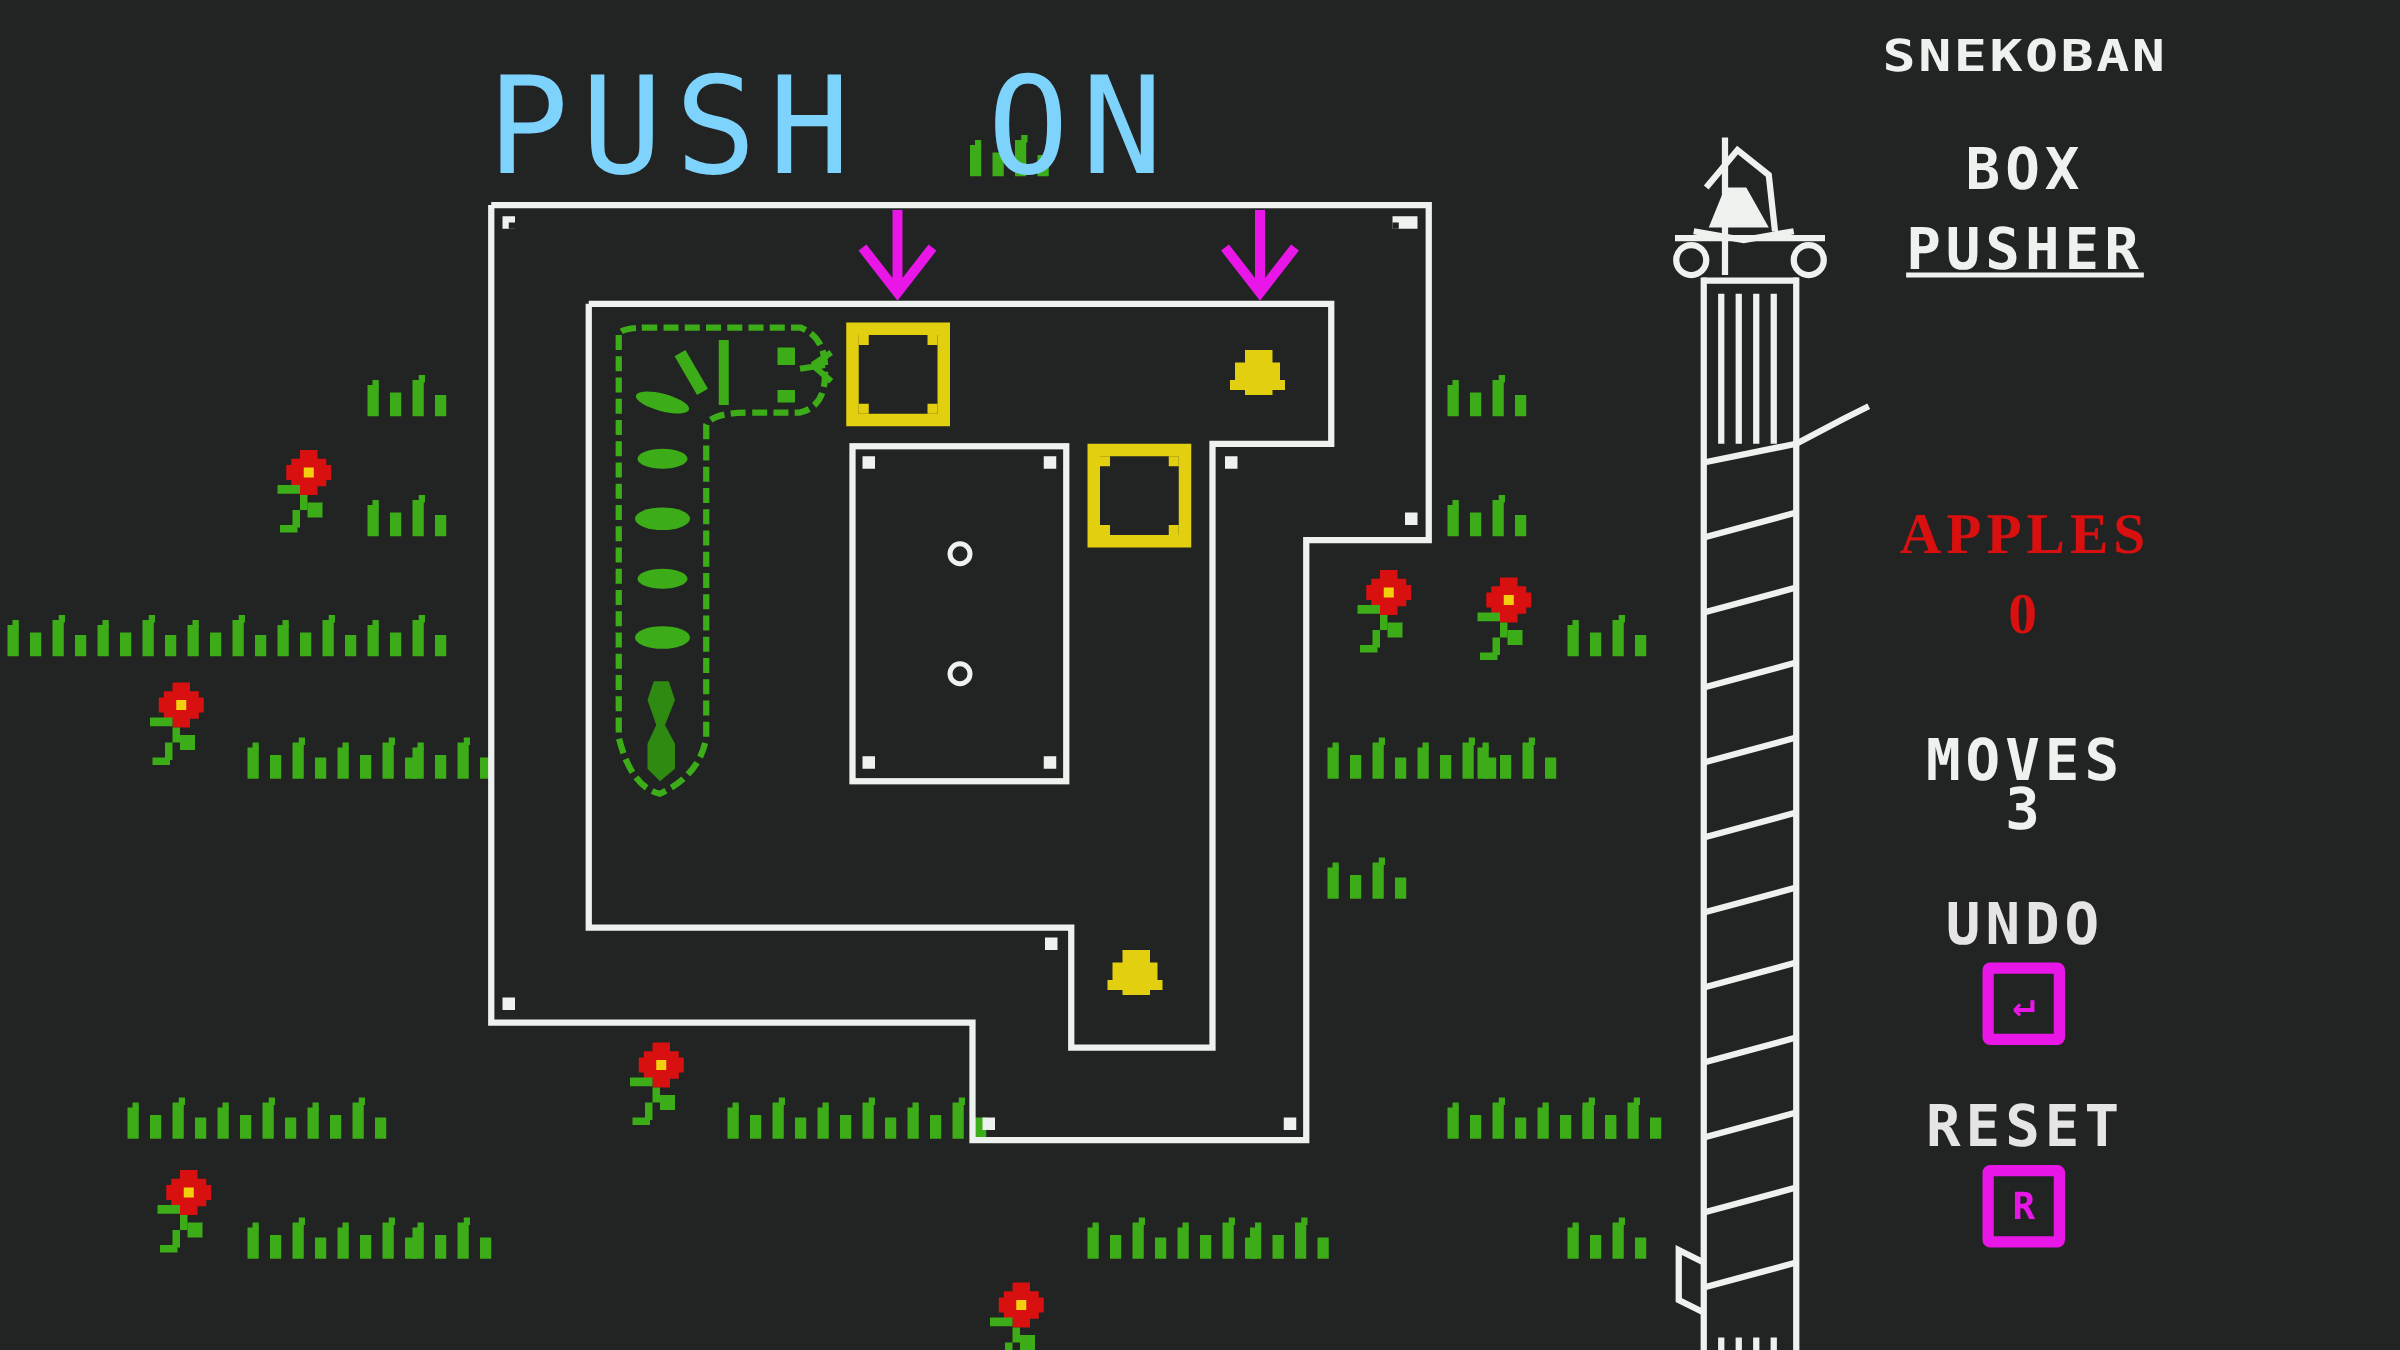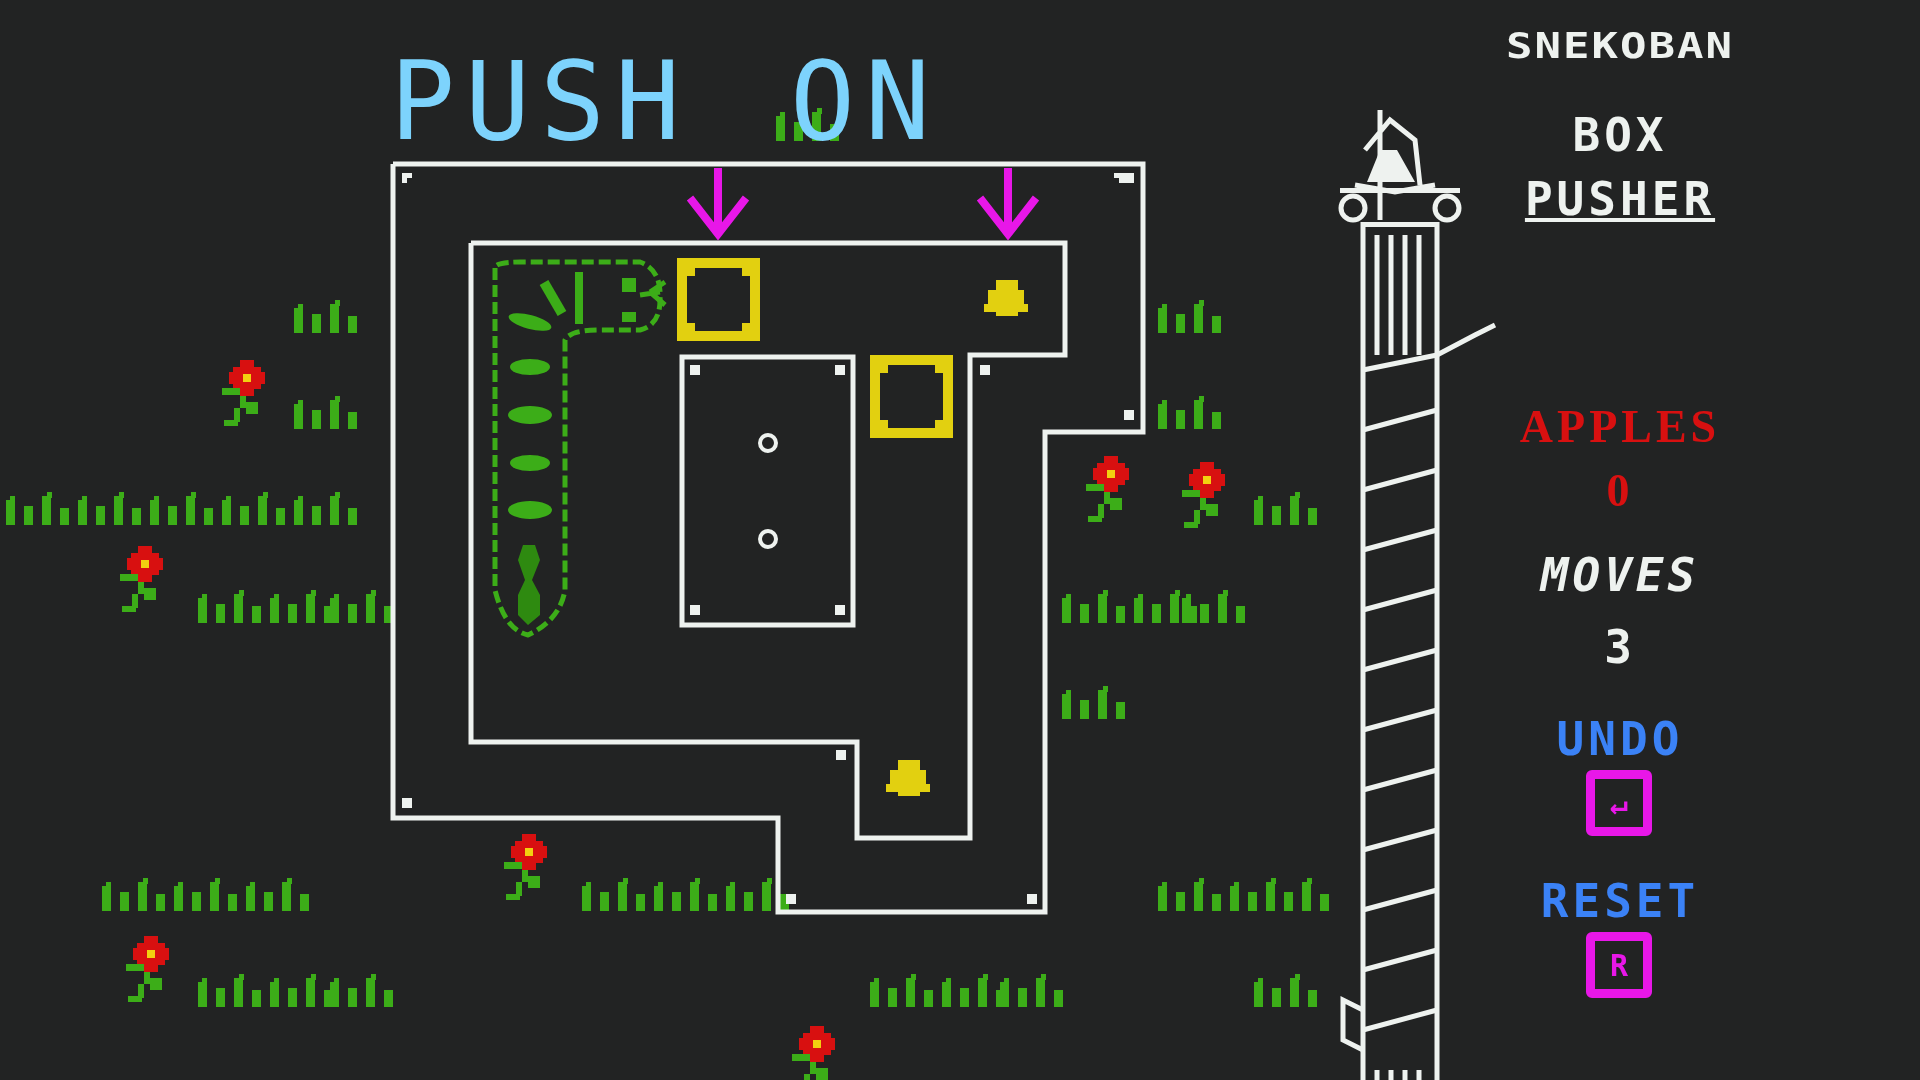--- a/index.html
+++ b/index.html
@@ -14,21 +14,21 @@
     font-family:"DejaVu Sans Mono", "Liberation Mono", monospace;
     font-weight:bold;
     letter-spacing:4px;
     text-align:center;
     position:absolute;
   }
   .hud-title { left:1410px; width:420px; top:20px; font-size:44px; color:#eef2ef; letter-spacing:2px; transform:scaleY(0.8); }
   .hud-sub { left:1460px; width:320px; font-size:46px; color:#eef2ef; }
   .hud-apples { color:#d81010;font-family:Liberation Serif, serif; }
   .hud-moves { color:#eef2ef; }
-  .hud-magenta { color:#3b82f6; }
+  .hud-magenta { color:#e5e5e5; }
   .keybox {
     position:absolute; width:66px; height:66px;
     border:9px solid #e817e8; border-radius:6px; box-sizing:border-box;
     left:1586px;
     color:#e817e8; font-weight:bold; font-size:30px;
     display:flex; align-items:center; justify-content:center;
     font-family:"DejaVu Sans Mono", monospace;
     cursor:pointer;
   }
   .push-title {
@@ -229,21 +229,21 @@
   <span>PUSH</span><span style="display:inline-block;width:100px;"></span><span>ON</span>
 </div>
 
 <div class="pix hud-title">SNEKOBAN</div>
 <div class="pix hud-sub" style="top:108px;">BOX</div>
 <div class="pix hud-sub" style="top:172px;text-decoration:underline;">PUSHER</div>
 
 <div class="pix hud-sub hud-apples" style="top:400px;">APPLES</div>
 <div class="pix hud-sub hud-apples" style="top:464px;">0</div>
 
-<div class="pix hud-sub hud-moves" style="top:548px;font-style:italic;">MOVES</div>
+<div class="pix hud-sub hud-moves" style="top:581px;">MOVES</div>
 <div class="pix hud-sub hud-moves" style="top:620px;">3</div>
 
 <div class="pix hud-sub hud-magenta" style="top:712px;">UNDO</div>
 <div class="keybox" style="top:770px;">
   <span>↵</span>
 </div>
 
 <div class="pix hud-sub hud-magenta" style="top:874px;">RESET</div>
 <div class="keybox" style="top:932px;">
   <span>R</span>

